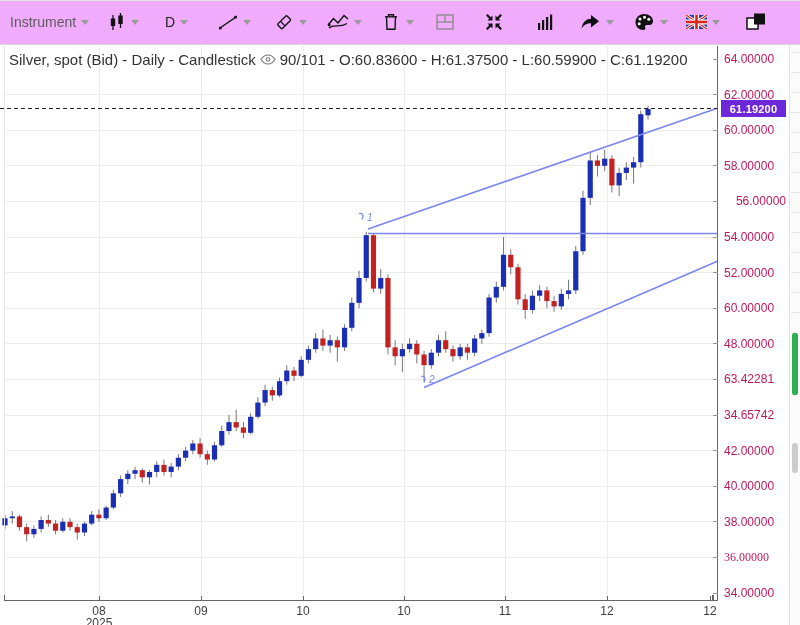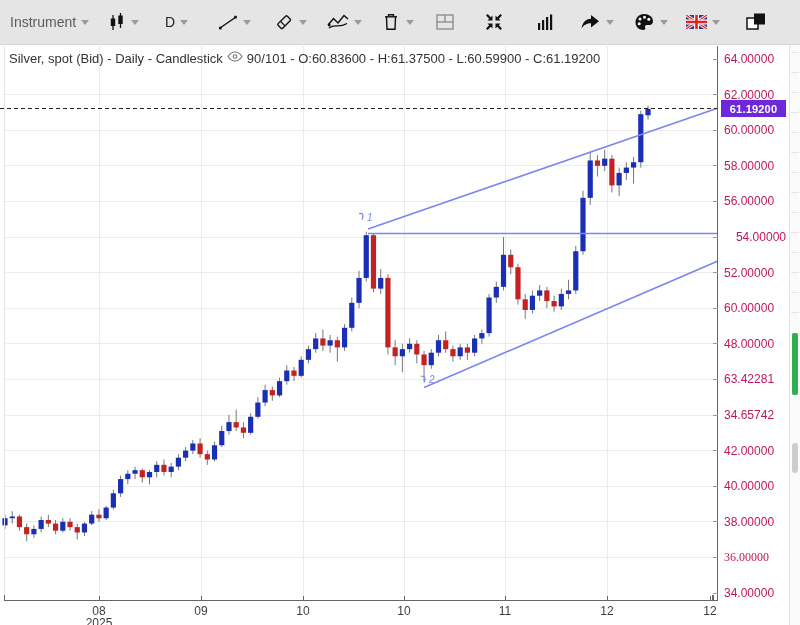--- a/index.html
+++ b/index.html
@@ -1,33 +1,33 @@
 <!DOCTYPE html>
 <html><head>
 <meta charset="utf-8">
 <style>
   html,body{margin:0;padding:0;background:#fff;}
   body{width:800px;height:625px;position:relative;overflow:hidden;
        font-family:"Liberation Sans",sans-serif;-webkit-font-smoothing:antialiased;}
   .app{position:absolute;inset:0;}
 
   
-  .toolbar{position:absolute;left:0;top:0;width:800px;height:43px;background:#e5e5e5;
+  .toolbar{position:absolute;left:0;top:0;width:800px;height:43px;background:#f0abfc;
            border-top:1px solid #e4e4e4;border-bottom:1px solid #d6d6d6;z-index:5;}
   .tb-btn{position:absolute;top:0;height:42px;display:flex;align-items:center;gap:5px;
           background:transparent;border:none;cursor:pointer;padding:0;color:#2a2a2a;}
   .tb-btn svg{display:block;}
   .caret{width:0;height:0;border-left:4px solid transparent;border-right:4px solid transparent;
          border-top:5px solid #9a9a9a;display:inline-block;}
   .instrument-txt{font-size:14px;color:#5c5c5c;}
   .period-txt{font-size:14px;color:#222;}
 
   
-  .chart-title{position:absolute;left:9px;top:51px;z-index:3;font-size:13px;color:#333;
-               display:flex;gap:4px;white-space:nowrap;}
+  .chart-title{position:absolute;left:9px;top:51px;z-index:3;font-size:15px;color:#333;
+               display:flex;align-items:center;gap:4px;white-space:nowrap;}
   .price-badge{position:absolute;left:721px;top:100px;width:65px;height:17px;z-index:4;
                color:#fff;font-size:11px;font-weight:bold;display:flex;align-items:center;
                justify-content:center;letter-spacing:.2px;}
   #chart-svg{position:absolute;left:0;top:0;z-index:1;}
   .ytick{position:absolute;left:724px;width:62px;font-size:12px;color:#be185d;z-index:2;}
   .xtick{position:absolute;font-size:12px;color:#3d3d3d;text-align:center;width:34px;z-index:2;}
   .xsub{display:block;line-height:11px;}
 
   
   .scroll-strip{position:absolute;left:789px;top:44px;width:11px;height:581px;
@@ -451,22 +451,22 @@
     <span>90/101 - O:60.83600 - H:61.37500 - L:60.59900 - C:61.19200</span>
   </div>
 
   <div class="price-badge" style="top: 100.482px; background: #6d28d9;">61.19200</div>
 
   <div id="y-axis">
       <div class="ytick" style="top: 52px;">64.00000</div>
       <div class="ytick" style="top: 87.6px;">62.00000</div>
       <div class="ytick" style="top: 123.2px;">60.00000</div>
       <div class="ytick" style="top: 158.8px;">58.00000</div>
-      <div class="ytick" style="top: 194.4px;">56.00000</div>
-      <div class="ytick" style="top: 230px; text-align: right;">54.00000</div>
+      <div class="ytick" style="top: 194.4px; text-align: right;">56.00000</div>
+      <div class="ytick" style="top: 230px;">54.00000</div>
       <div class="ytick" style="top: 265.6px;">52.00000</div>
       <div class="ytick" style="top: 301.2px;">60.00000</div>
       <div class="ytick" style="top: 336.8px;">48.00000</div>
       <div class="ytick" style="top: 372.4px;">63.42281</div>
       <div class="ytick" style="top: 408px;">34.65742</div>
       <div class="ytick" style="top: 443.6px;">42.00000</div>
       <div class="ytick" style="top: 479.2px;">40.00000</div>
       <div class="ytick" style="top: 514.8px;">38.00000</div>
       <div class="ytick" style="top: 550.4px; font-family: Liberation Serif, serif;">36.00000</div>
       <div class="ytick" style="top: 586px;">34.00000</div>

